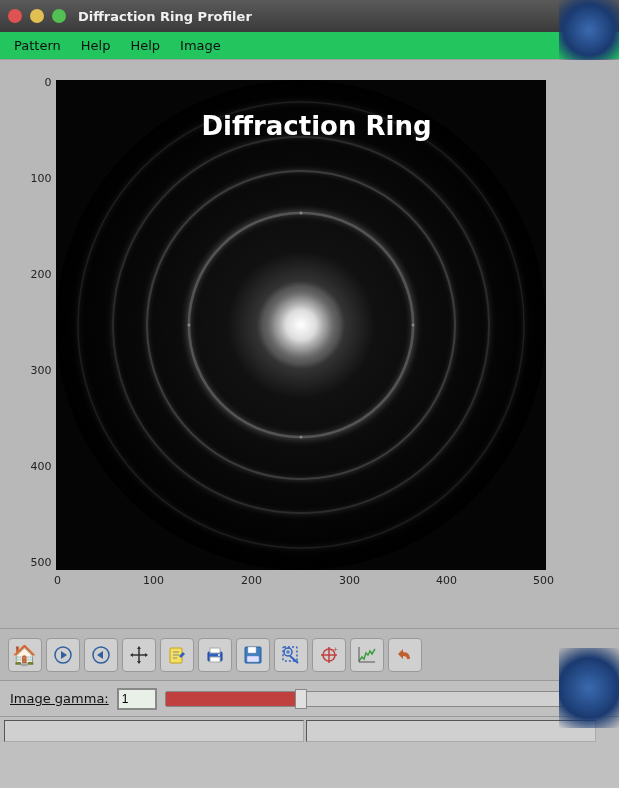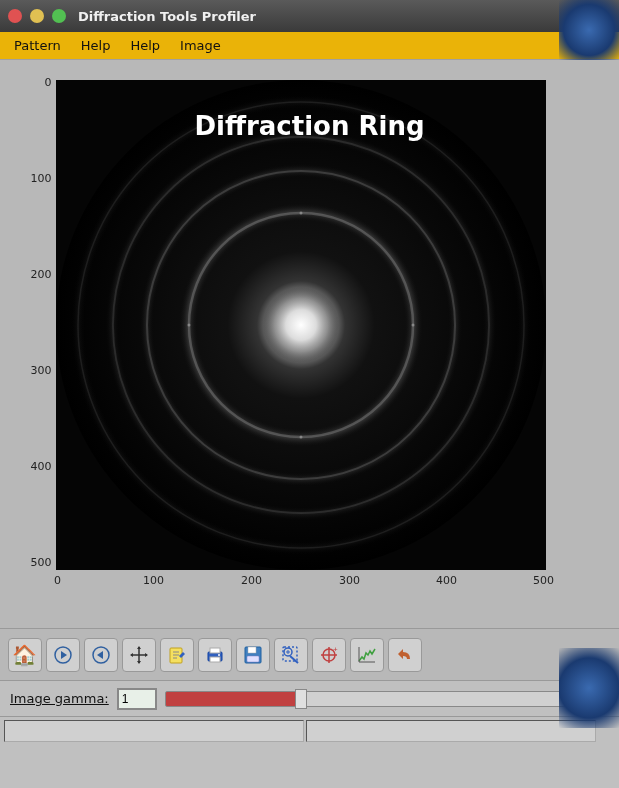--- a/index.html
+++ b/index.html
@@ -37,21 +37,21 @@
       color: #f0f0f0;
       font-size: 13px;
       font-weight: bold;
       margin-left: 4px;
     }
 
     
     #menubar {
       width: 100%;
       height: 28px;
-      background: #eab308;
+      background: #22c55e;
       display: flex;
       align-items: center;
       padding: 0 4px;
       border-bottom: 1px solid #a0a0a0;
     }
     .menu-item {
       padding: 2px 10px;
       cursor: pointer;
       font-size: 13px;
       color: #111;
@@ -113,21 +113,21 @@
     #diffraction-svg {
       position: absolute;
       top: 0; left: 0;
       width: 100%; height: 100%;
     }
 
     
     #overlay-text {
       position: absolute;
       top: 30px;
-      left: 9px;
+      left: 16px;
       width: 100%;
       text-align: center;
       color: white;
       font-size: 26px;
       font-weight: bold;
       line-height: 1.3;
       pointer-events: none;
     }
 
     
@@ -253,21 +253,21 @@
       z-index: 0;
     }
   </style>
 </head>
 <body>
 
 <div id="titlebar">
   <button class="window-btn" id="btn-close"></button>
   <button class="window-btn" id="btn-min"></button>
   <button class="window-btn" id="btn-max"></button>
-  <span id="title-text">Diffraction Tools Profiler</span>
+  <span id="title-text">Diffraction Ring Profiler</span>
 </div>
 
 <div id="menubar">
   <span class="menu-item">Pattern</span>
   <span class="menu-item">Help</span>
   <span class="menu-item">Help</span>
   <span class="menu-item">Image</span>
 </div>
 
 <div id="main-area">

